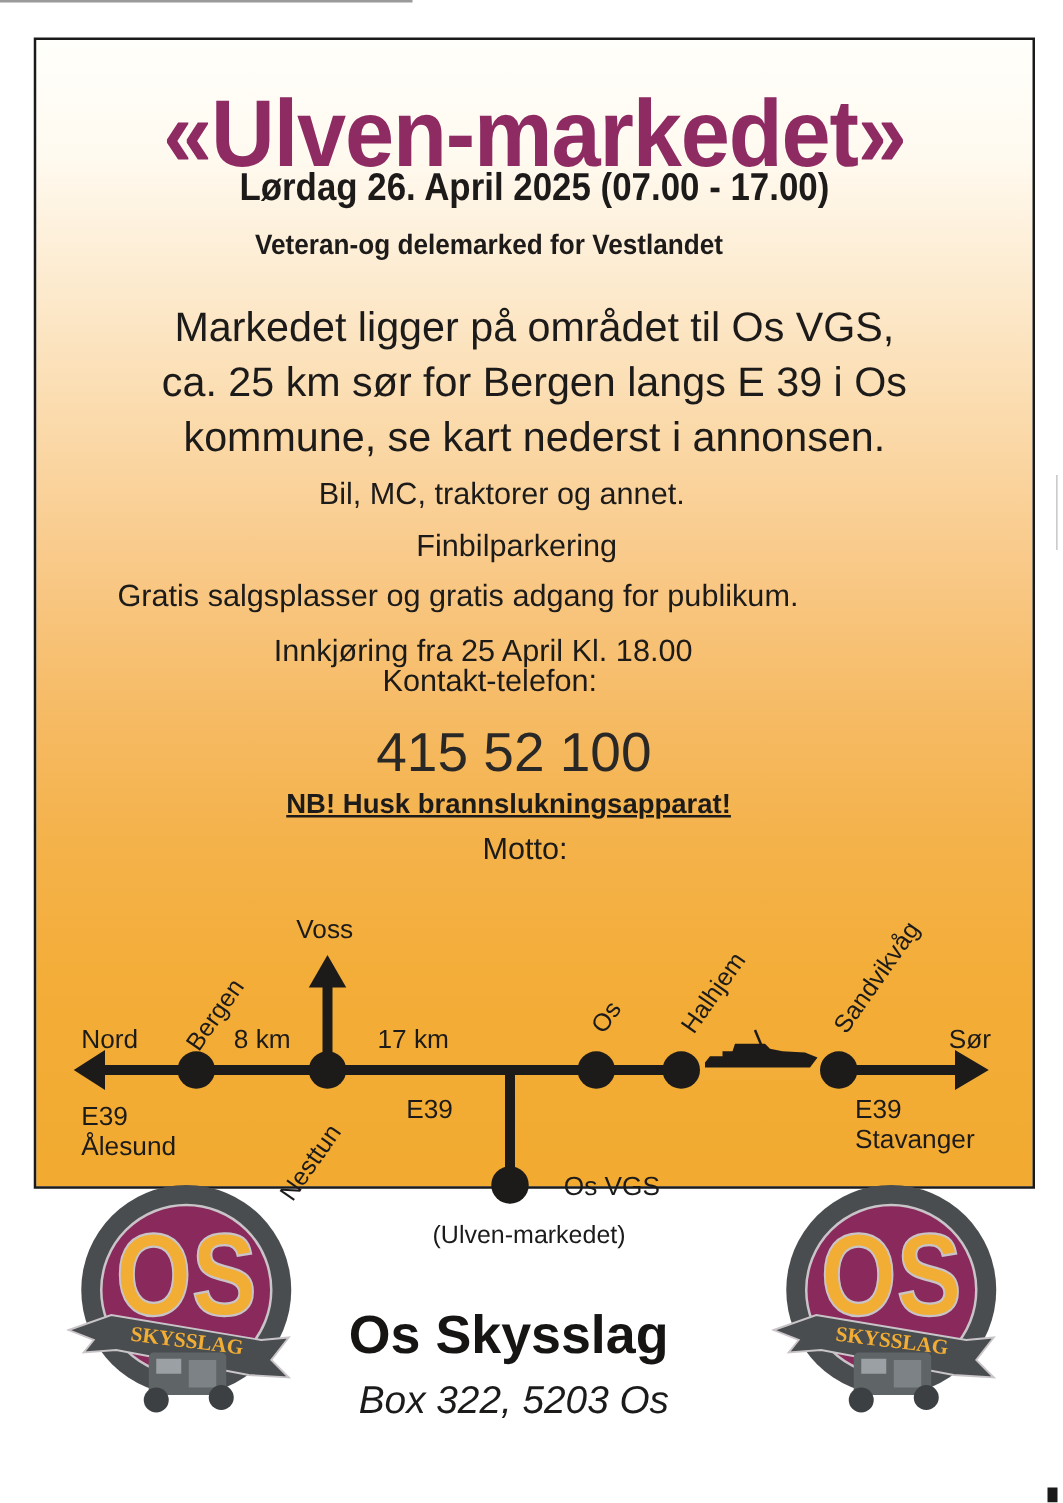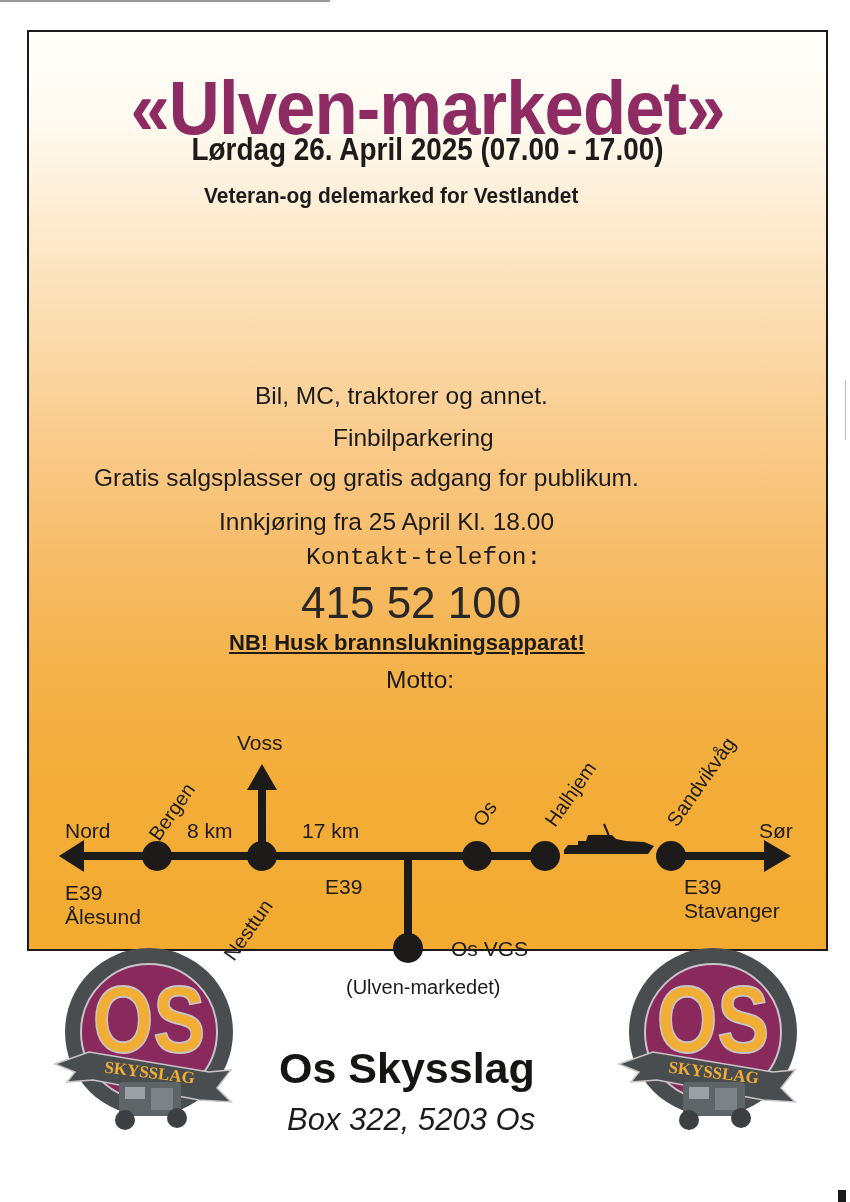--- a/index.html
+++ b/index.html
@@ -40,26 +40,31 @@
 
 <div class="topline"></div>
 <div class="rightline"></div>
 
 <div class="poster">
 
   <div class="abs center title">«Ulven-markedet»</div>
   <div class="abs center date">Lørdag 26. April 2025 (07.00 - 17.00)</div>
   <div class="abs sub">Veteran-og delemarked for Vestlandet</div>
 
+  <div class="abs center loc">
+    <div>Markedet ligger på området til Os VGS,</div>
+    <div>ca. 25 km sør for Bergen langs E 39 i Os</div>
+    <div>kommune, se kart nederst i annonsen.</div>
+  </div>
 
   <div class="abs info" style="top:350px; left:226px;">Bil, MC, traktorer og annet.</div>
   <div class="abs info" style="top:392px; left:304px;">Finbilparkering</div>
   <div class="abs info" style="top:432px; left:65px;">Gratis salgsplasser og gratis adgang for publikum.</div>
   <div class="abs info" style="top:476px; left:190px;text-align:right;">Innkjøring fra 25 April  Kl. 18.00</div>
-  <div class="abs info" style="top:512px; left:277px;font-family:Liberation Mono, monospace;">Kontakt-telefon:</div>
+  <div class="abs info" style="top:500px; left:277px;">Kontakt-telefon:</div>
 
   <div class="abs phone">415 52 100</div>
   <div class="abs nb">NB! Husk brannslukningsapparat!</div>
   <div class="abs info" style="top:634px; left:357px;">Motto:</div>
 
   <svg class="map" viewBox="0 0 801 1140">
 
     <line x1="48" y1="824" x2="738" y2="824" stroke="#1c1b1a" stroke-width="8"></line>
 
     <rect x="520" y="816" width="108" height="16" fill="#f3ae3a"></rect>

